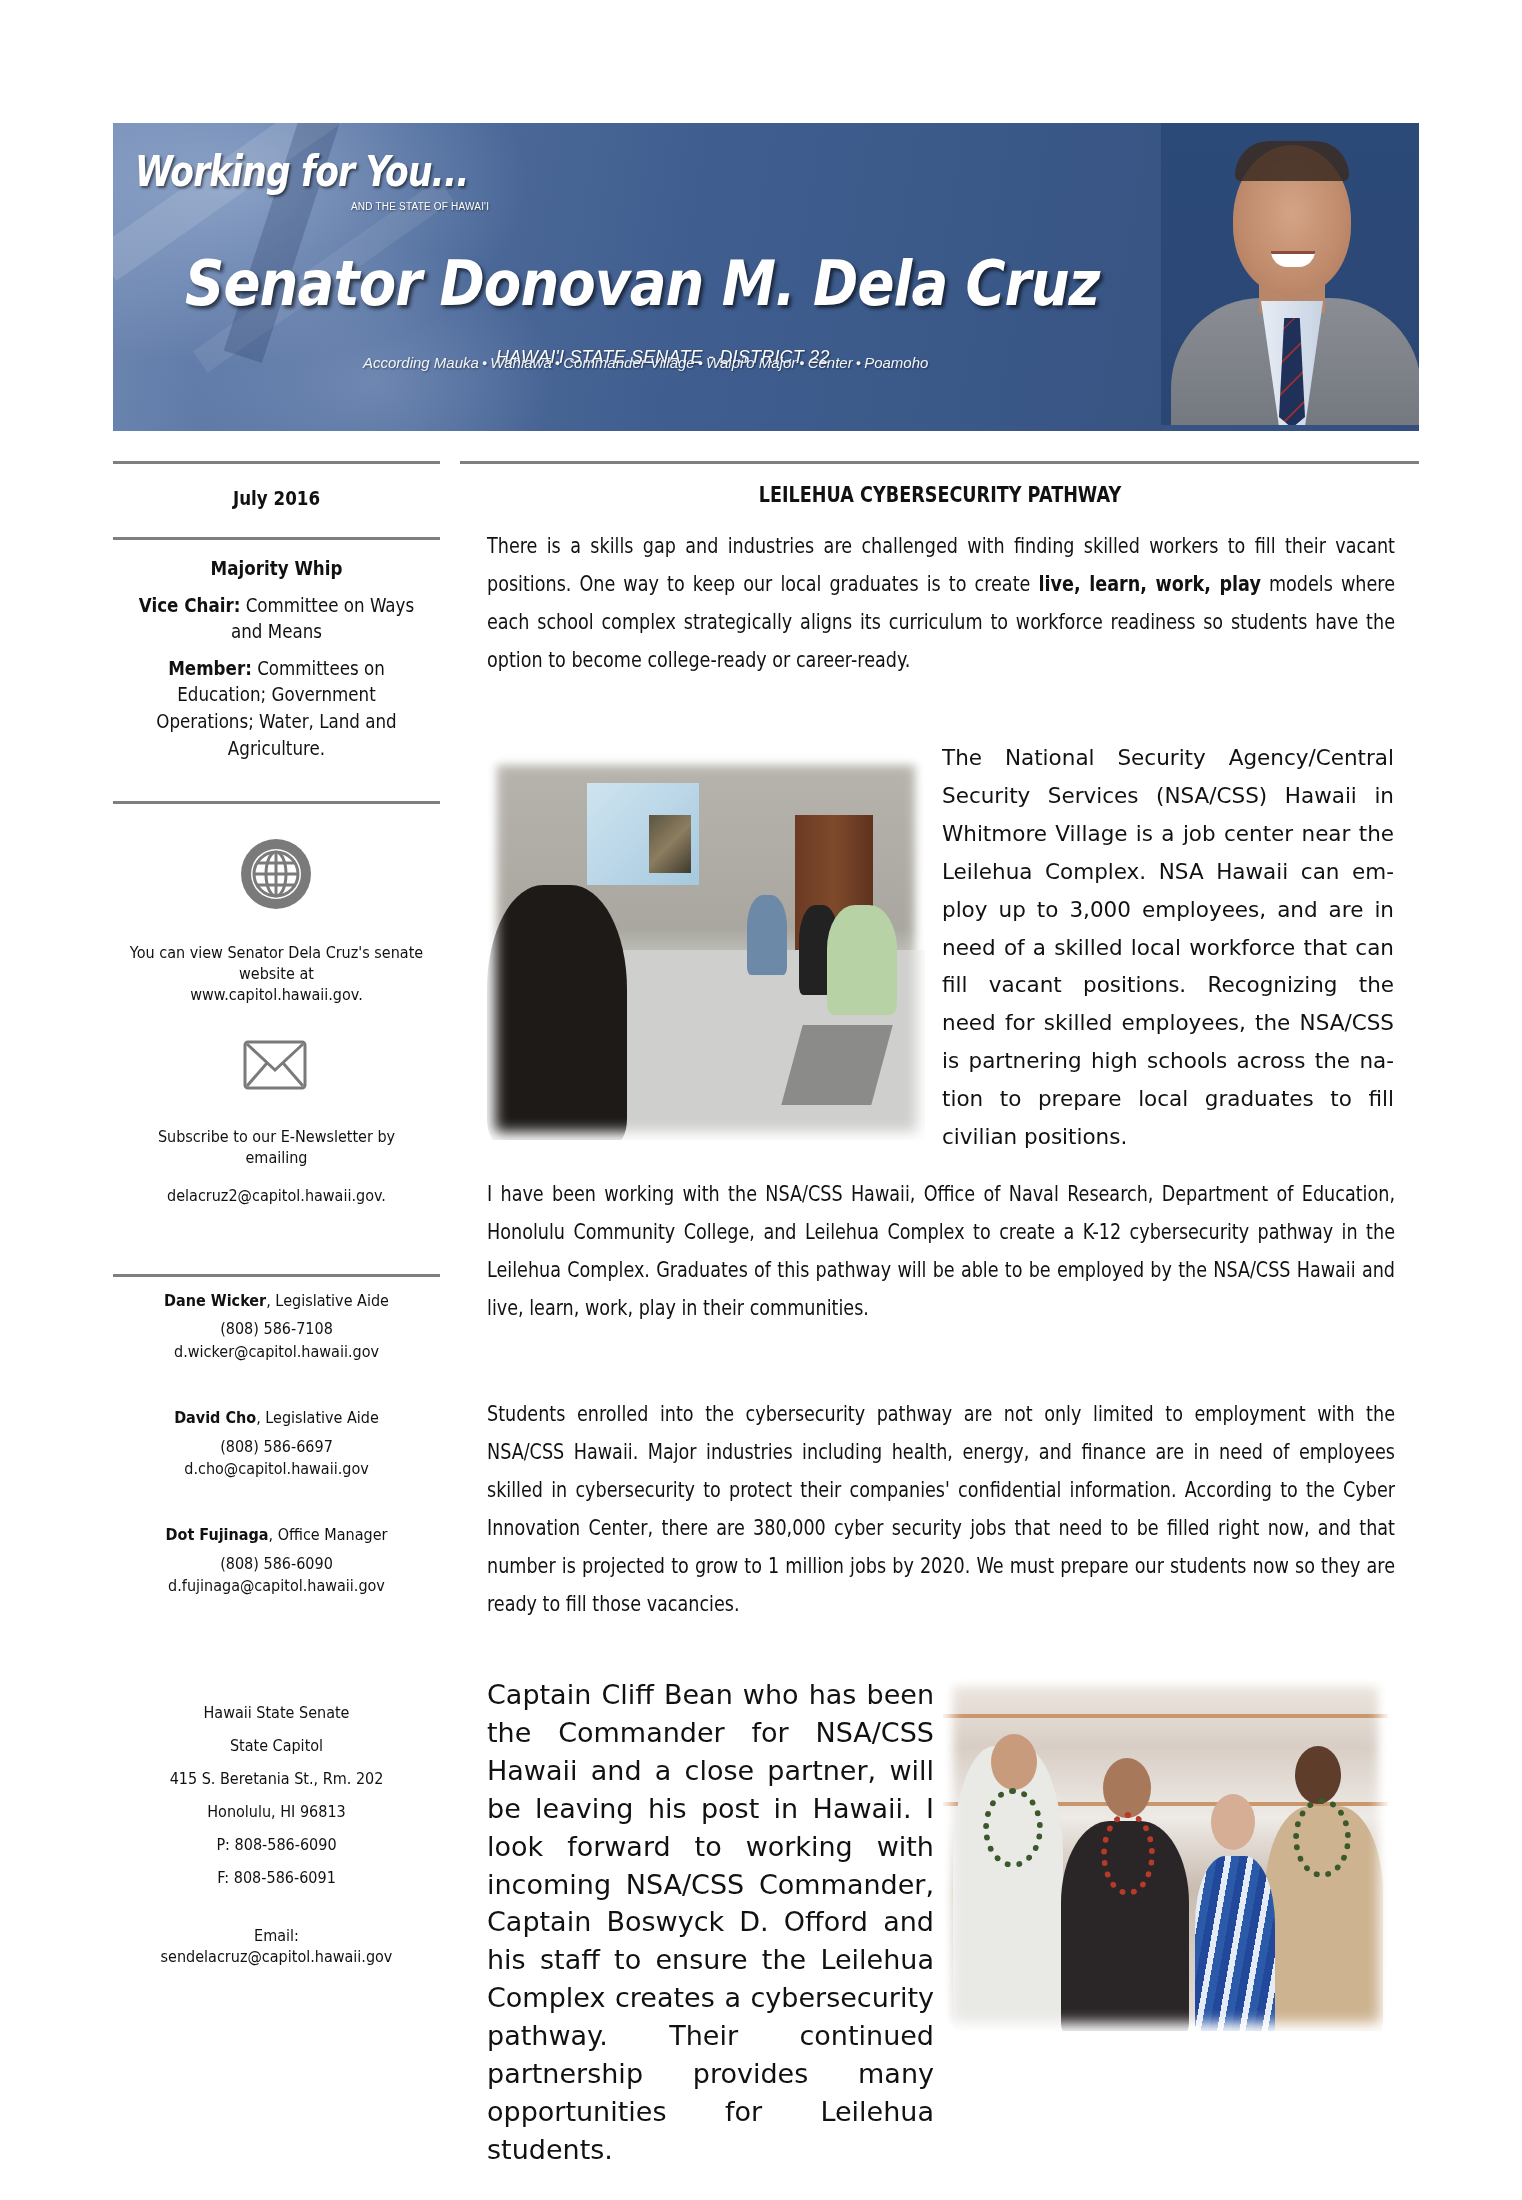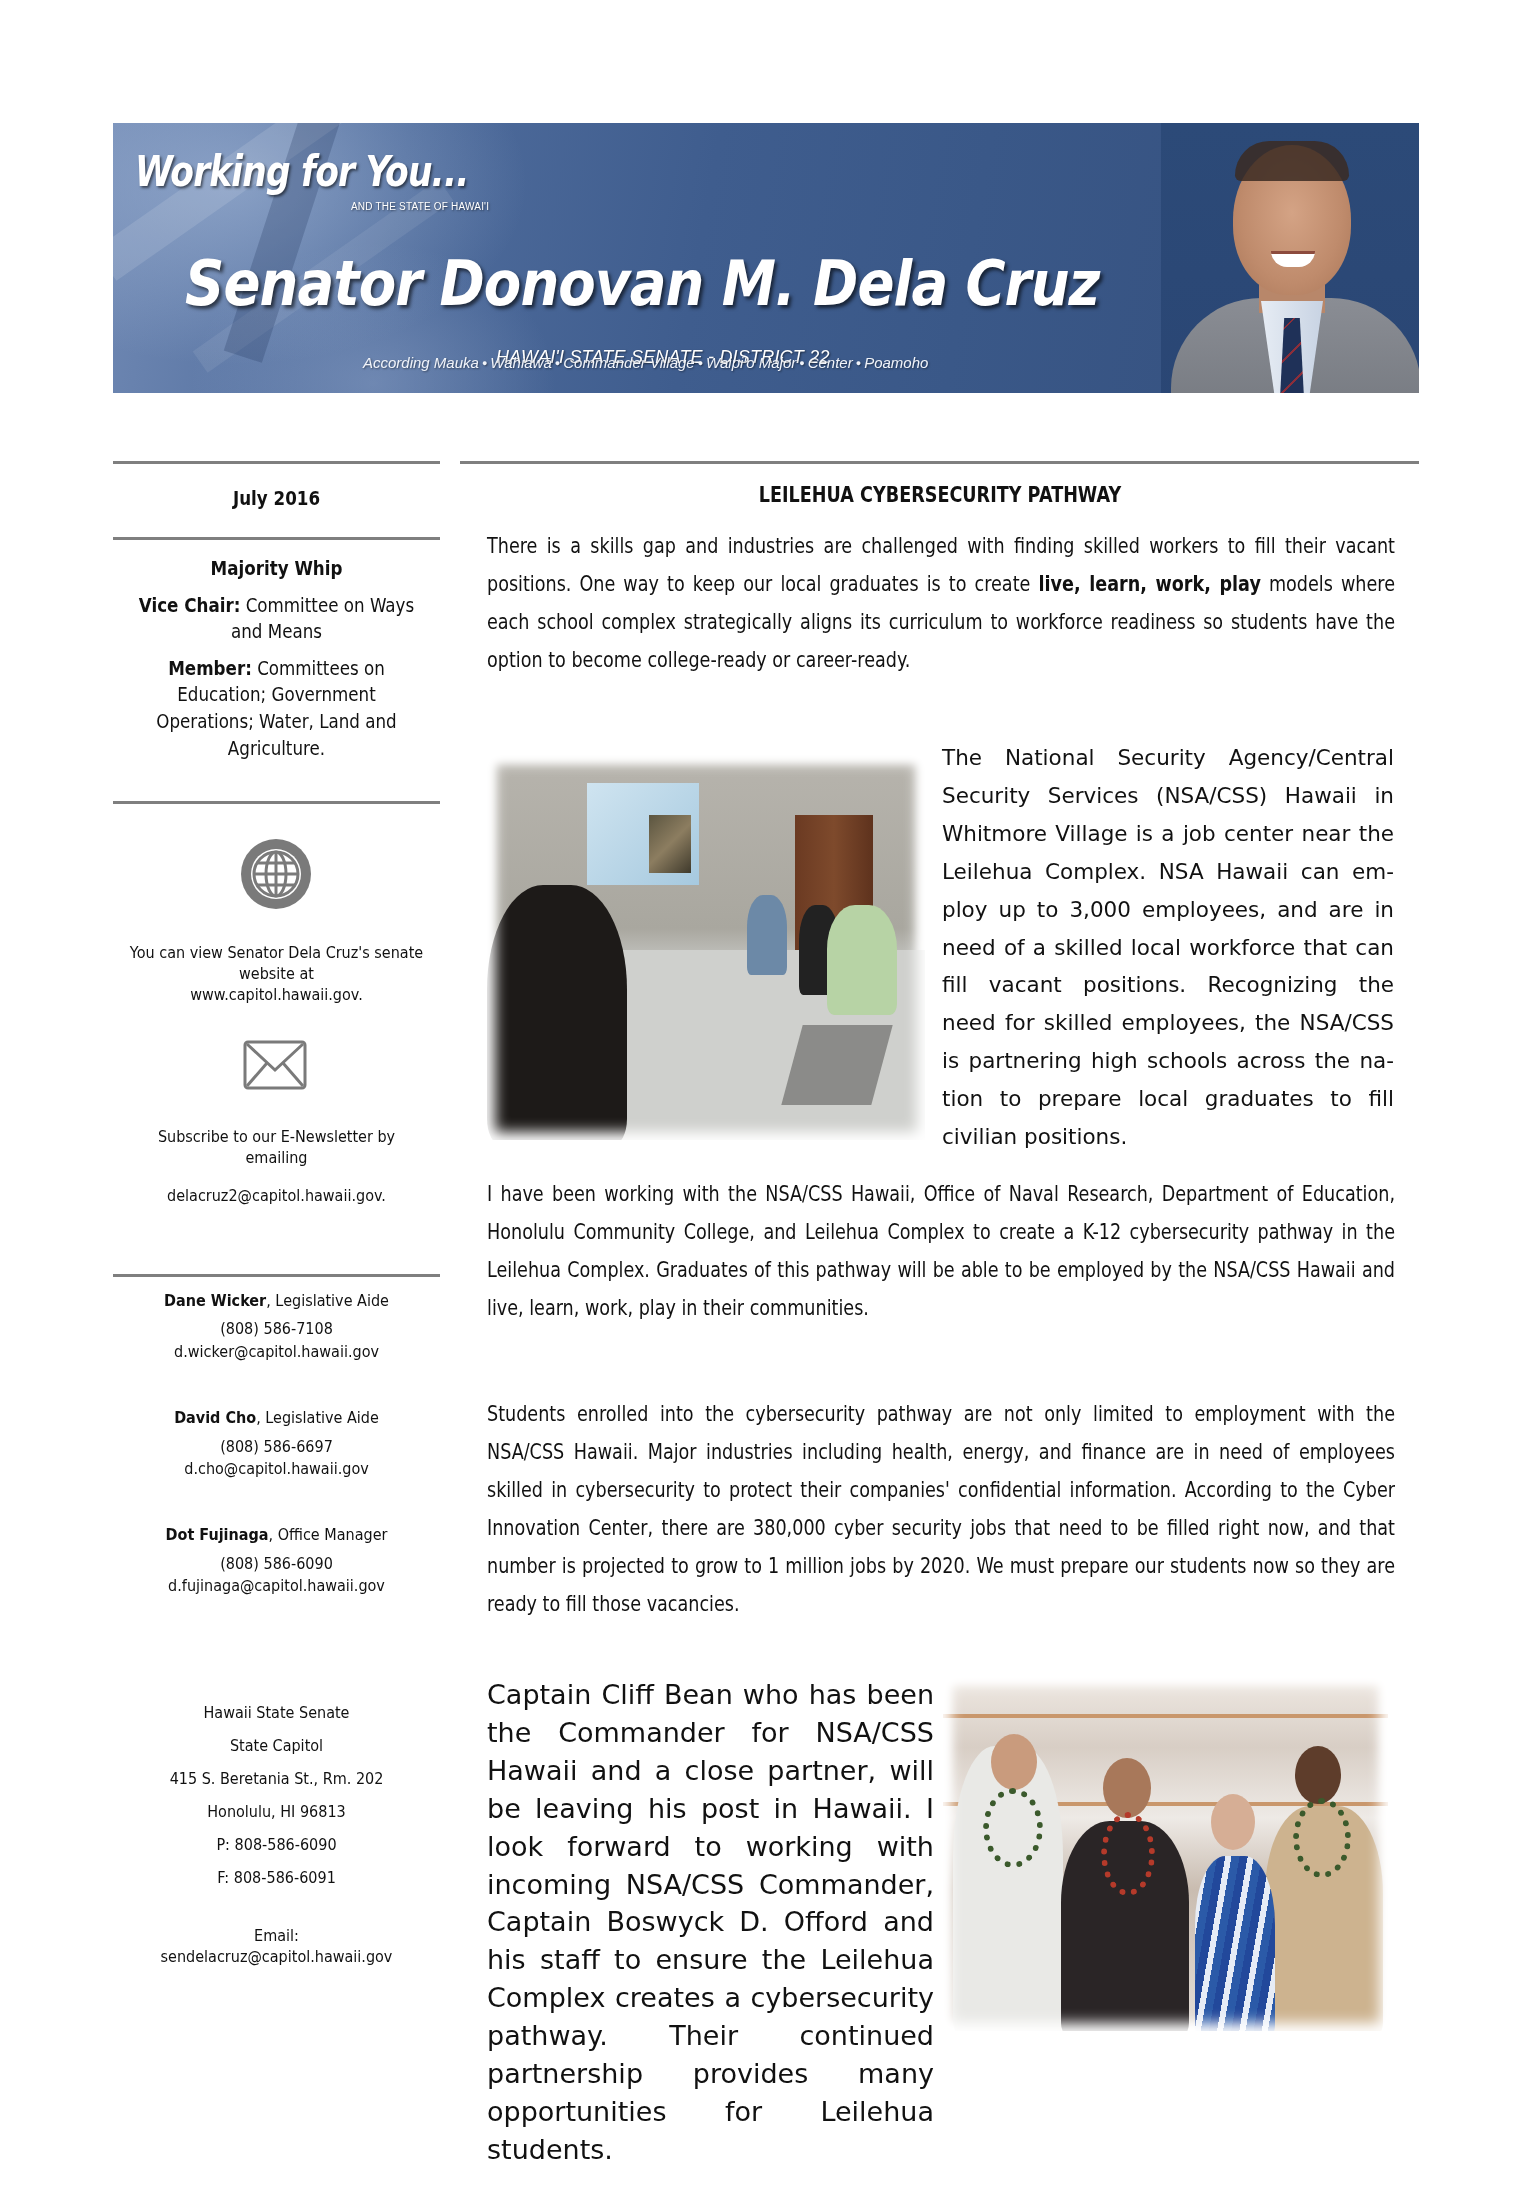--- a/index.html
+++ b/index.html
@@ -1,21 +1,21 @@
 <!DOCTYPE html>
 <html><head>
 <meta charset="utf-8">
 <style>
   * { box-sizing: border-box; margin: 0; padding: 0; }
   html, body { width: 1522px; height: 2200px; background: #ffffff; }
   body { position: relative; font-family: "Liberation Sans", sans-serif; color: #111; overflow: hidden; }
 
   
   .banner {
-    position: absolute; left: 113px; top: 123px; width: 1306px; height: 270px;
+    position: absolute; left: 113px; top: 123px; width: 1306px; height: 308px;
     background:
       radial-gradient(ellipse 420px 260px at 120px 60px, rgba(170,190,220,0.55), rgba(170,190,220,0) 70%),
       radial-gradient(ellipse 260px 200px at 260px 260px, rgba(150,170,205,0.45), rgba(150,170,205,0) 70%),
       linear-gradient(100deg, #6f88b3 0%, #4f6c9c 22%, #3f5d8e 45%, #3a5888 65%, #344f7d 100%);
     overflow: hidden;
   }
   .banner .flag-streak {
     position: absolute; background: rgba(255,255,255,0.12); transform: rotate(-35deg);
   }
   .banner .s1 { left: -40px; top: 20px; width: 360px; height: 38px; }

